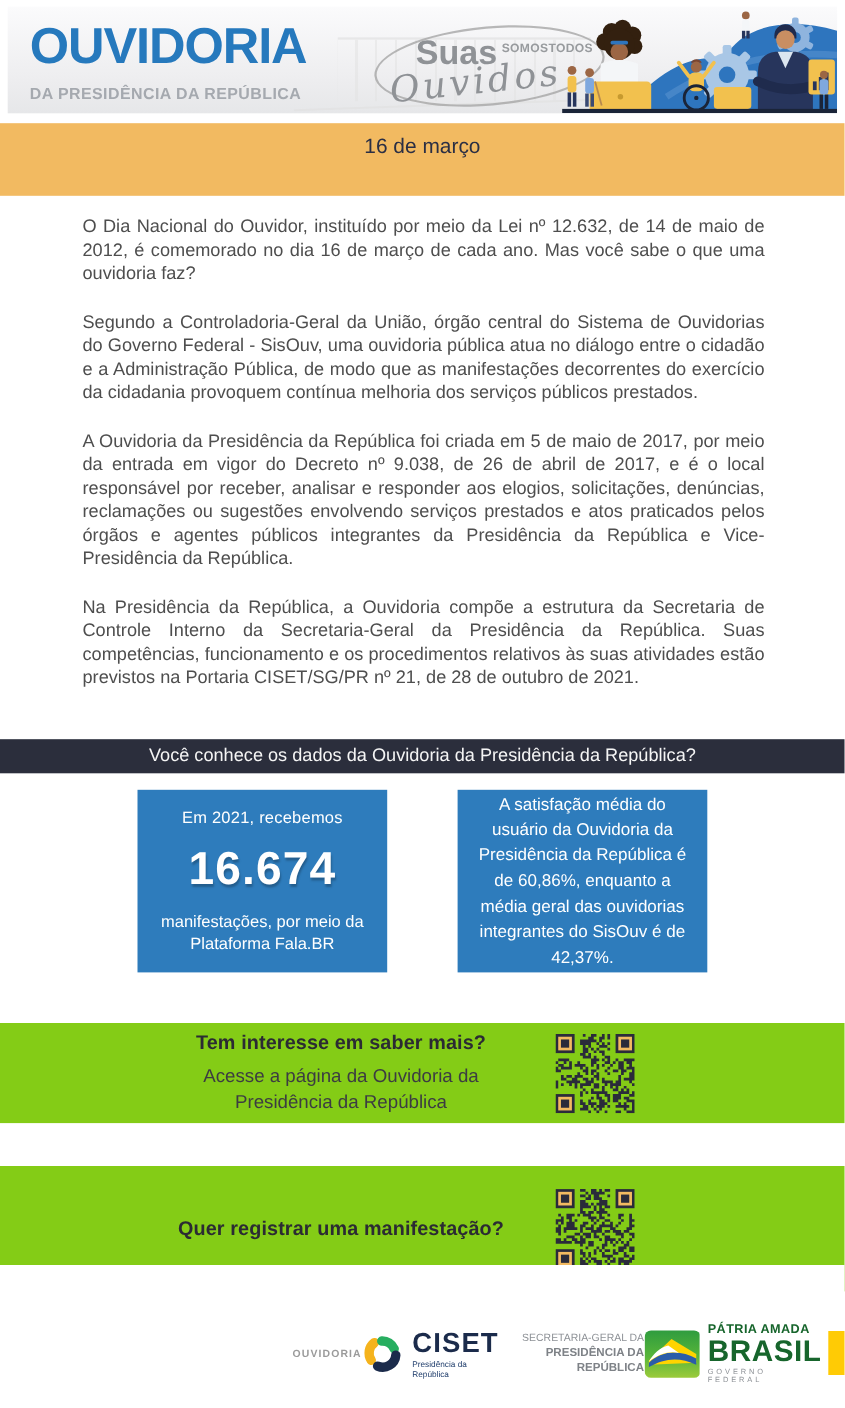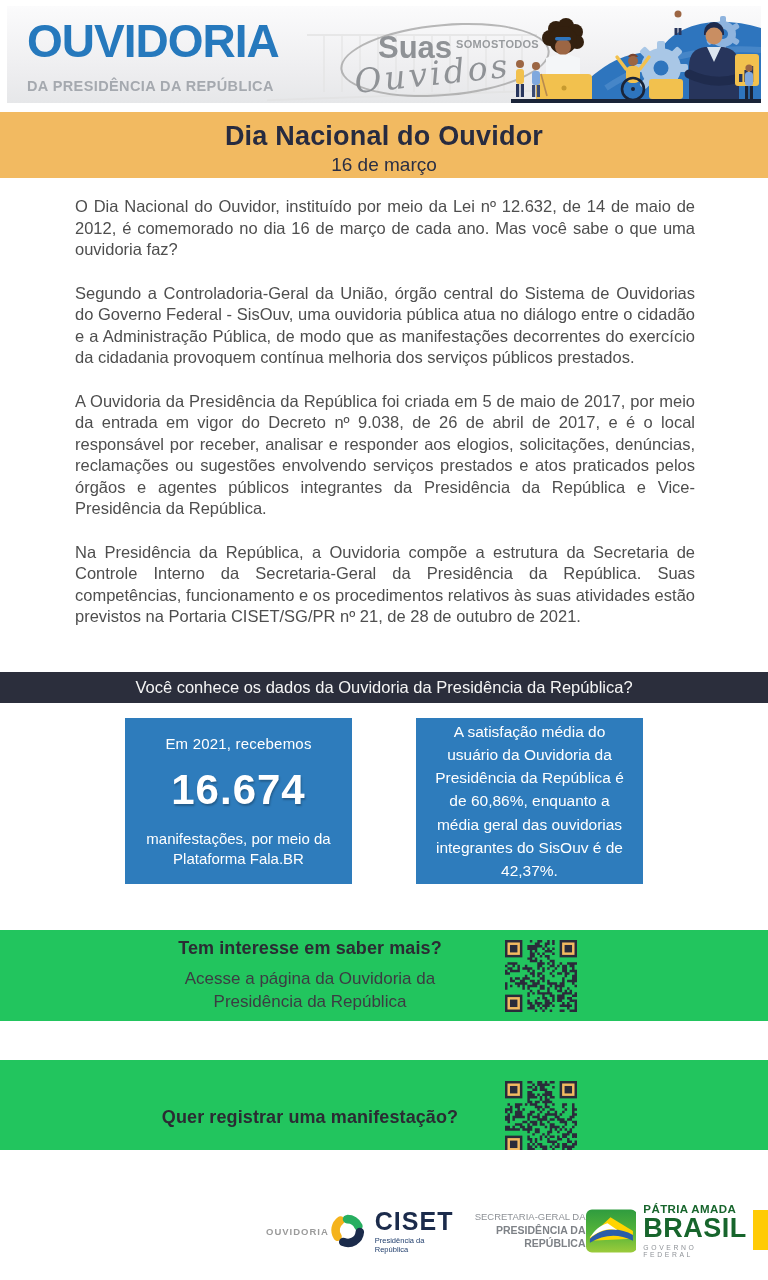--- a/index.html
+++ b/index.html
@@ -52,21 +52,21 @@
   .stats { position:absolute; top:718px; left:0; width:768px; display:flex; justify-content:center; gap:64px; }
   .stat-box { width:227px; height:166px; background:#2e7cbc; color:#fff; text-align:center;justify-content:center; }
   .stat-left { display:flex; flex-direction:column; justify-content:space-between; padding:17px 14px 15px; }
   .stat-intro { font-size:15px; letter-spacing:.2px; }
   .stat-number { font-size:42px; font-weight:bold; letter-spacing:1px; text-shadow:1px 2px 2px rgba(0,0,0,.25); }
   .stat-caption { font-size:15px; line-height:1.35; }
   .stat-right { display:flex; align-items:center; padding:10px 13px; }
   .stat-right .stat-text { font-size:15.5px; line-height:1.5; }
 
   
-  .cta { position:absolute; left:0; width:768px; background:#22c55e; display:flex; align-items:center; }
+  .cta { position:absolute; left:0; width:768px; background:#84cc16; display:flex; align-items:center; }
   .cta1 { top:930px; height:91px; }
   .cta2 { top:1060px; height:114px; }
   .cta-text { width:300px; margin-left:160px; text-align:center; color:#2b2b33; }
   .cta-title { font-size:18px; font-weight:bold; letter-spacing:.1px; }
   .cta-sub { font-size:17px; font-weight:normal; color:#3c3c42; margin-top:9px; line-height:1.3; }
   .qr { width:72px; height:72px; margin-left:45px; flex:0 0 auto; }
 
   
   .footer { position:absolute; bottom:0; left:0; width:768px; height:130px; background:#fff; }
   .footer-row { position:absolute; left:266px; right:20px; bottom:20px; height:58px;
@@ -209,21 +209,20 @@
         <circle cx="0" cy="0" r="3.6" fill="#9c6644"></circle>
         <rect x="-4" y="4" width="8" height="14" rx="3" fill="#7fa8de"></rect>
         <rect x="-4" y="18" width="3.2" height="13" fill="#1a2438"></rect>
         <rect x="0.8" y="18" width="3.2" height="13" fill="#1a2438"></rect>
       </g>
       <rect x="0" y="93" width="250" height="4" fill="#1a2438"></rect>
     </svg>
   </header>
 
   <section class="title-banner">
-    <h1>Dia Nacional do Ouvidor</h1>
     <div class="subtitle">16 de março</div>
   </section>
 
   <section class="article">
     <p>O Dia Nacional do Ouvidor, instituído por meio da Lei nº 12.632, de 14 de maio de 2012, é comemorado no dia 16 de março de cada ano. Mas você sabe o que uma ouvidoria faz?</p>
     <p>Segundo a Controladoria-Geral da União, órgão central do Sistema de Ouvidorias do Governo Federal - SisOuv, uma ouvidoria pública atua no diálogo entre o cidadão e a Administração Pública, de modo que as manifestações decorrentes do exercício da cidadania provoquem contínua melhoria dos serviços públicos prestados.</p>
     <p>A Ouvidoria da Presidência da República foi criada em 5 de maio de 2017, por meio da entrada em vigor do Decreto nº 9.038, de 26 de abril de 2017, e é o local responsável por receber, analisar e responder aos elogios, solicitações, denúncias, reclamações ou sugestões envolvendo serviços prestados e atos praticados pelos órgãos e agentes públicos integrantes da Presidência da República e Vice-Presidência da República.</p>
     <p>Na Presidência da República, a Ouvidoria compõe a estrutura da Secretaria de Controle Interno da Secretaria-Geral da Presidência da República. Suas competências, funcionamento e os procedimentos relativos às suas atividades estão previstos na Portaria CISET/SG/PR nº 21, de 28 de outubro de 2021.</p>
   </section>
 

